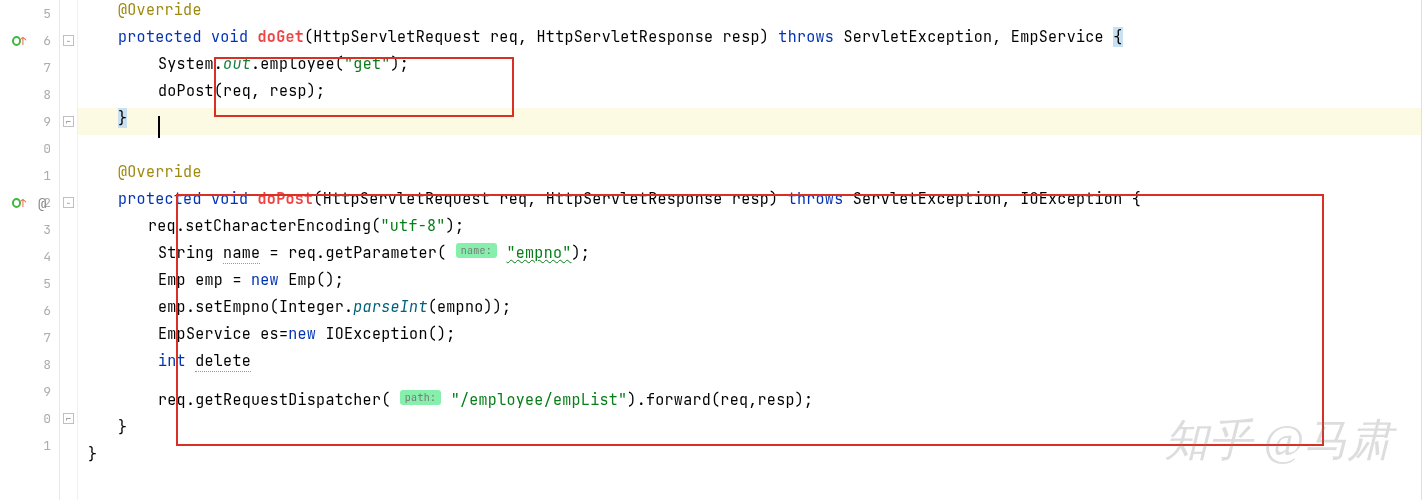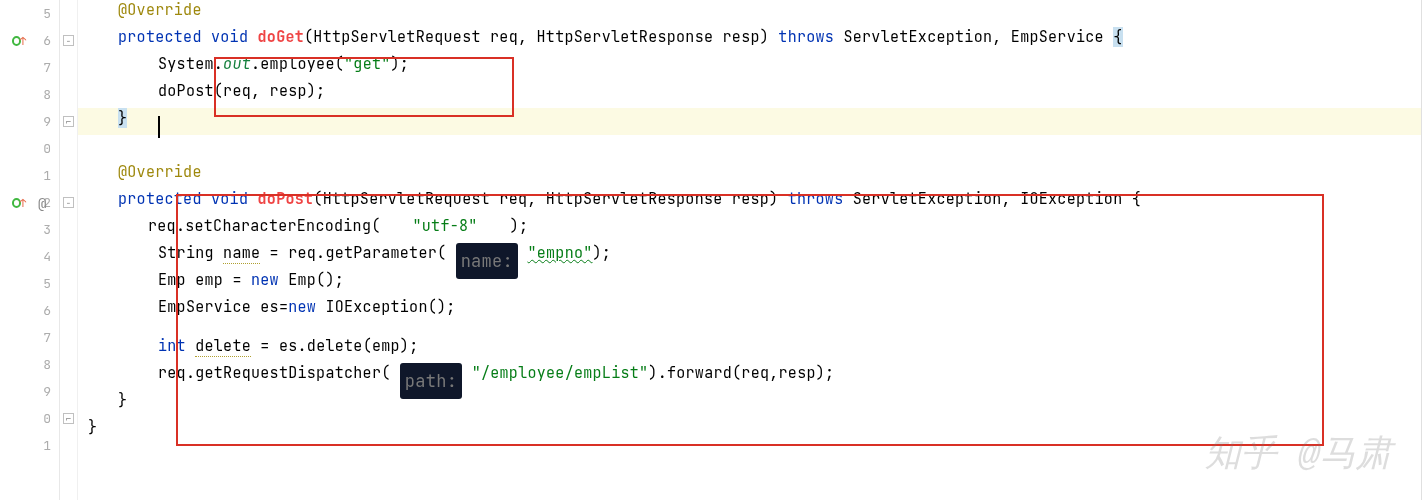--- a/index.html
+++ b/index.html
@@ -112,24 +112,24 @@
       background: #fcfae3;
     }
     .kw-annotation { color: #9e880d; }
     .kw { color: #0033b3; }
     .method-name { color: #ef4444; font-weight: bold; }
     .string { color: #067d17; }
     .static-field { color: #15803d; font-style: italic; }
     .static-method { color: #00627a; font-style: italic; }
     .param-hint {
       color: #787878;
-      background: #0f172a;
+      background: #86efac;
       border-radius: 3px;
-      padding: 7px 5px;
-      font-size: 17px;
+      padding: 1px 5px;
+      font-size: 10px;
       font-style: normal;
     }
     .hl-brace {
       background: #c8e0f0;
     }
     .underline-green {
       text-decoration: underline wavy #067d17;
       text-decoration-thickness: 1px;
     }
     .red-box-1 {
@@ -154,24 +154,24 @@
       position: absolute;
       top: 116px;
       left: 80px;
       width: 2px;
       height: 22px;
       background: #000;
     }
     .watermark {
       position: absolute;
       right: 30px;
-      bottom: 22px;
-      font-size: 36px;
+      bottom: 30px;
+      font-size: 44px;
       color: rgba(120,120,120,0.25);
-      font-family: Liberation Mono, monospace;
+      font-family: Liberation Serif, serif;
       font-style: italic;
       pointer-events: none;
     }
     .warn-underline {
       border-bottom: 1px dotted #b0a030;
     }
   </style>
 </head>
 <body>
 
@@ -281,32 +281,33 @@
     <div class="code-line" style="padding-left:80px;"><span>doPost(req, resp);</span></div>
 
     <div class="code-line highlighted-line"><span class="hl-brace">}</span></div>
 
     <div class="code-line"></div>
 
     <div class="code-line"><span class="kw-annotation">@Override</span></div>
 
     <div class="code-line"><span class="kw">protected</span><span> </span><span class="kw">void</span><span> </span><span class="method-name">doPost</span><span>(HttpServletRequest req, HttpServletResponse resp) </span><span class="kw">throws</span><span> ServletException, IOException {</span></div>
 
-    <div class="code-line" style="padding-left:70px;gap:32px;"><span>req.setCharacterEncoding(</span><span class="string">"utf-8"</span><span>);</span></div>
+    <div class="code-line" style="padding-left:70px;"><span>req.setCharacterEncoding(</span><span class="string">"utf-8"</span><span>);</span></div>
 
     <div class="code-line" style="padding-left:80px;"><span>String </span><span class="warn-underline">name</span><span> = req.getParameter( </span><span class="param-hint">name:</span><span> </span><span class="string underline-green">"empno"</span><span>);</span></div>
 
     <div class="code-line" style="padding-left:80px;"><span>Emp emp = </span><span class="kw">new</span><span> Emp();</span></div>
 
+    <div class="code-line" style="padding-left:80px;"><span>emp.setEmpno(Integer.</span><span class="static-method">parseInt</span><span>(empno));</span></div>
 
     <div class="code-line" style="padding-left:80px;"><span>EmpService es=</span><span class="kw">new</span><span> IOException();</span></div>
 
-    <div class="code-line" style="padding-left:80px;margin-top:12px;"><span class="kw">int</span><span> </span><span class="warn-underline">delete</span><span> = es.delete(emp);</span></div>
-
-    <div class="code-line" style="padding-left:80px;"><span>req.getRequestDispatcher( </span><span class="param-hint">path:</span><span> </span><span class="string">"/employee/empList"</span><span>).forward(req,resp);</span></div>
+    <div class="code-line" style="padding-left:80px;"><span class="kw">int</span><span> </span><span class="warn-underline">delete</span></div>
+
+    <div class="code-line" style="padding-left:80px;margin-top:12px;"><span>req.getRequestDispatcher( </span><span class="param-hint">path:</span><span> </span><span class="string">"/employee/empList"</span><span>).forward(req,resp);</span></div>
 
     <div class="code-line"><span>}</span></div>
 
     <div class="code-line" style="padding-left:10px;"><span>}</span></div>
   </div>
 </div>
 
 <div class="watermark">知乎 @马肃</div>
 
 </body></html>

